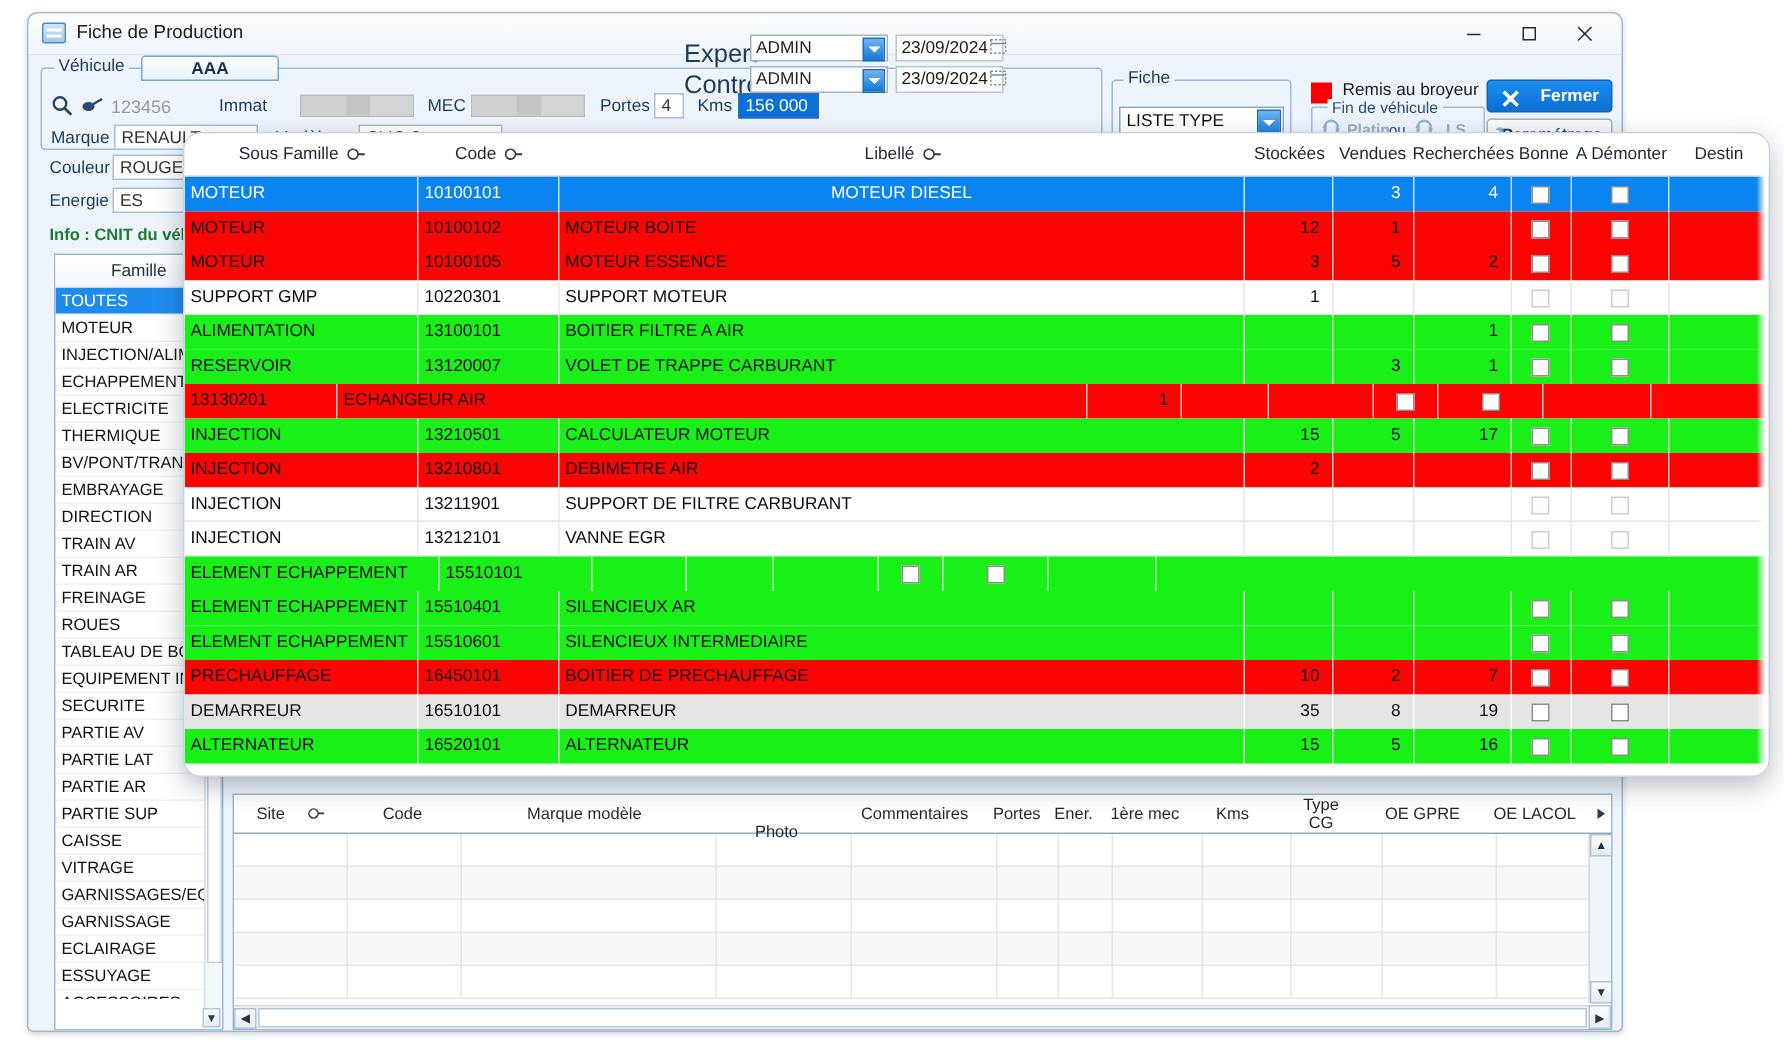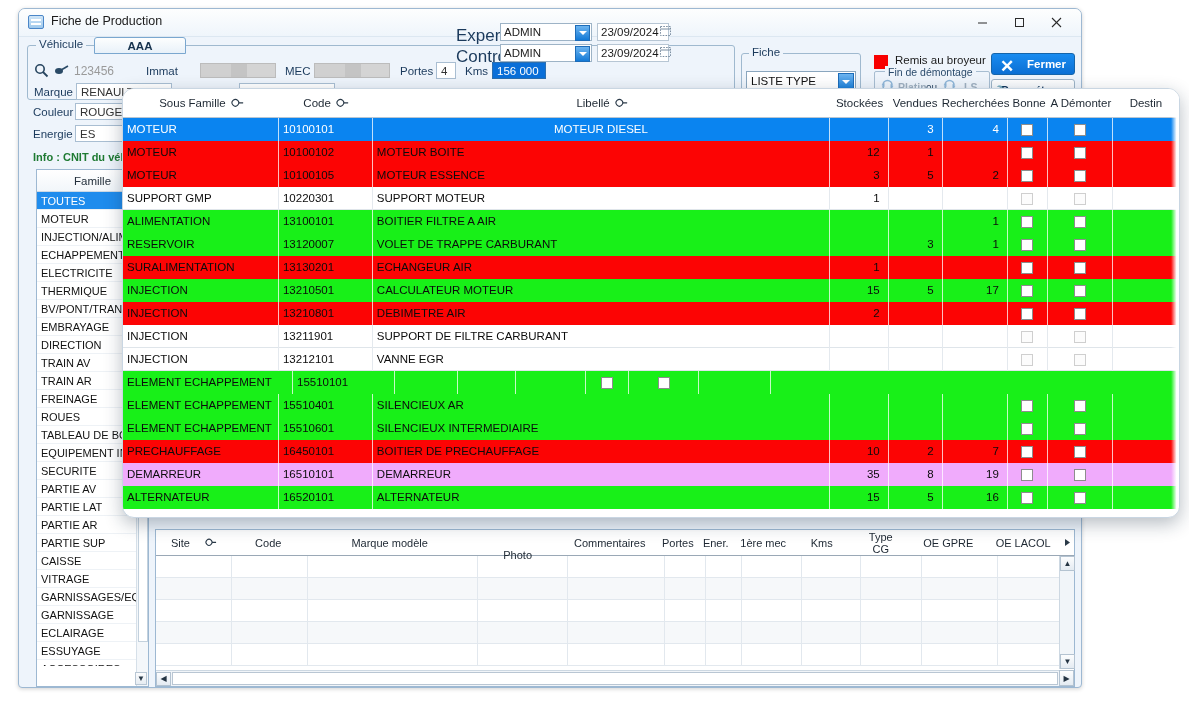--- a/index.html
+++ b/index.html
@@ -228,21 +228,21 @@
   }
   .gcell.num { text-align:right; padding-right:8px; }
   .gcell.chk { display:flex; align-items:center; justify-content:center; }
   .cbx { width:12px; height:12px; background:#fff; border:1px solid #8d8d8d; }
   .cbx.pale { background:#fcfcfc; border-color:#cfcfcf; }
   .grow.white { background:#ffffff; border-bottom:1px solid #dfe5ea; }
   .grow.white .gcell { border-right:1px solid #e4e9ee; }
   .grow.blue { background:#0a84f0; color:#ffffff; }
   .grow.red { background:#fc0404; }
   .grow.green { background:#18f018; }
-  .grow.orange { background:#f0abfc; }
+  .grow.orange { background:#e5e5e5; }
 
   .right-mask {
     position:absolute; right:0; top:0; width:8px; height:430px;
     background:linear-gradient(90deg, rgba(255,255,255,0), #ffffff 70%);
   }
 </style>
 </head>
 <body>
 
 <div id="root">
@@ -341,21 +341,21 @@
       <div class="grp-legend" style="top:-8px;left:7px;">Fiche</div>
       <div class="fiche-sel">
         <span>LISTE TYPE</span>
         <span class="combo-arrow"></span>
       </div>
     </div>
 
     <div class="broy-sq"></div>
     <div class="broy-lbl">Remis au broyeur</div>
     <div class="fin-group"></div>
-    <div class="fin-legend">Fin de démontage</div>
+    <div class="fin-legend">Fin de véhicule</div>
     <div class="recyc" style="left:862px; top:70px;">
       <svg width="13" height="13" viewBox="0 0 13 13">
           <path d="M2 6 A4.5 4.5 0 0 1 11 6" fill="none" stroke="#8fb6d8" stroke-width="1.6"></path>
           <path d="M11 7 A4.5 4.5 0 0 1 2 7" fill="none" stroke="#8fb6d8" stroke-width="1.6"></path>
           <polygon points="0.5,6 3.5,4 3.5,8" fill="#8fb6d8"></polygon>
           <polygon points="12.5,7 9.5,9 9.5,5" fill="#8fb6d8"></polygon>
         </svg>
     </div>
     <div class="greybtn-txt" style="left:879px; top:72px;">Platin</div>
     <div class="ou-txt" style="left:907px; top:73px;">ou</div>
@@ -678,21 +678,20 @@
           <div class="gcell num" style="width: 70px;">1</div>
           <div class="gcell chk" style="width: 43px;">
             <span class="cbx"></span>
           </div>
           <div class="gcell chk" style="width: 70px;">
             <span class="cbx"></span>
           </div>
           <div class="gcell" style="width: 72px;"></div>
         </div>
         <div class="grow red">
-          <div class="gcell " style="width: 170px;">SURALIMENTATION</div>
           <div class="gcell " style="width: 102px;">13130201</div>
           <div class="gcell " style="width: 500px;">ECHANGEUR AIR</div>
           <div class="gcell num" style="width: 63px;">1</div>
           <div class="gcell num" style="width: 58px;"></div>
           <div class="gcell num" style="width: 70px;"></div>
           <div class="gcell chk" style="width: 43px;">
             <span class="cbx"></span>
           </div>
           <div class="gcell chk" style="width: 70px;">
             <span class="cbx"></span>

